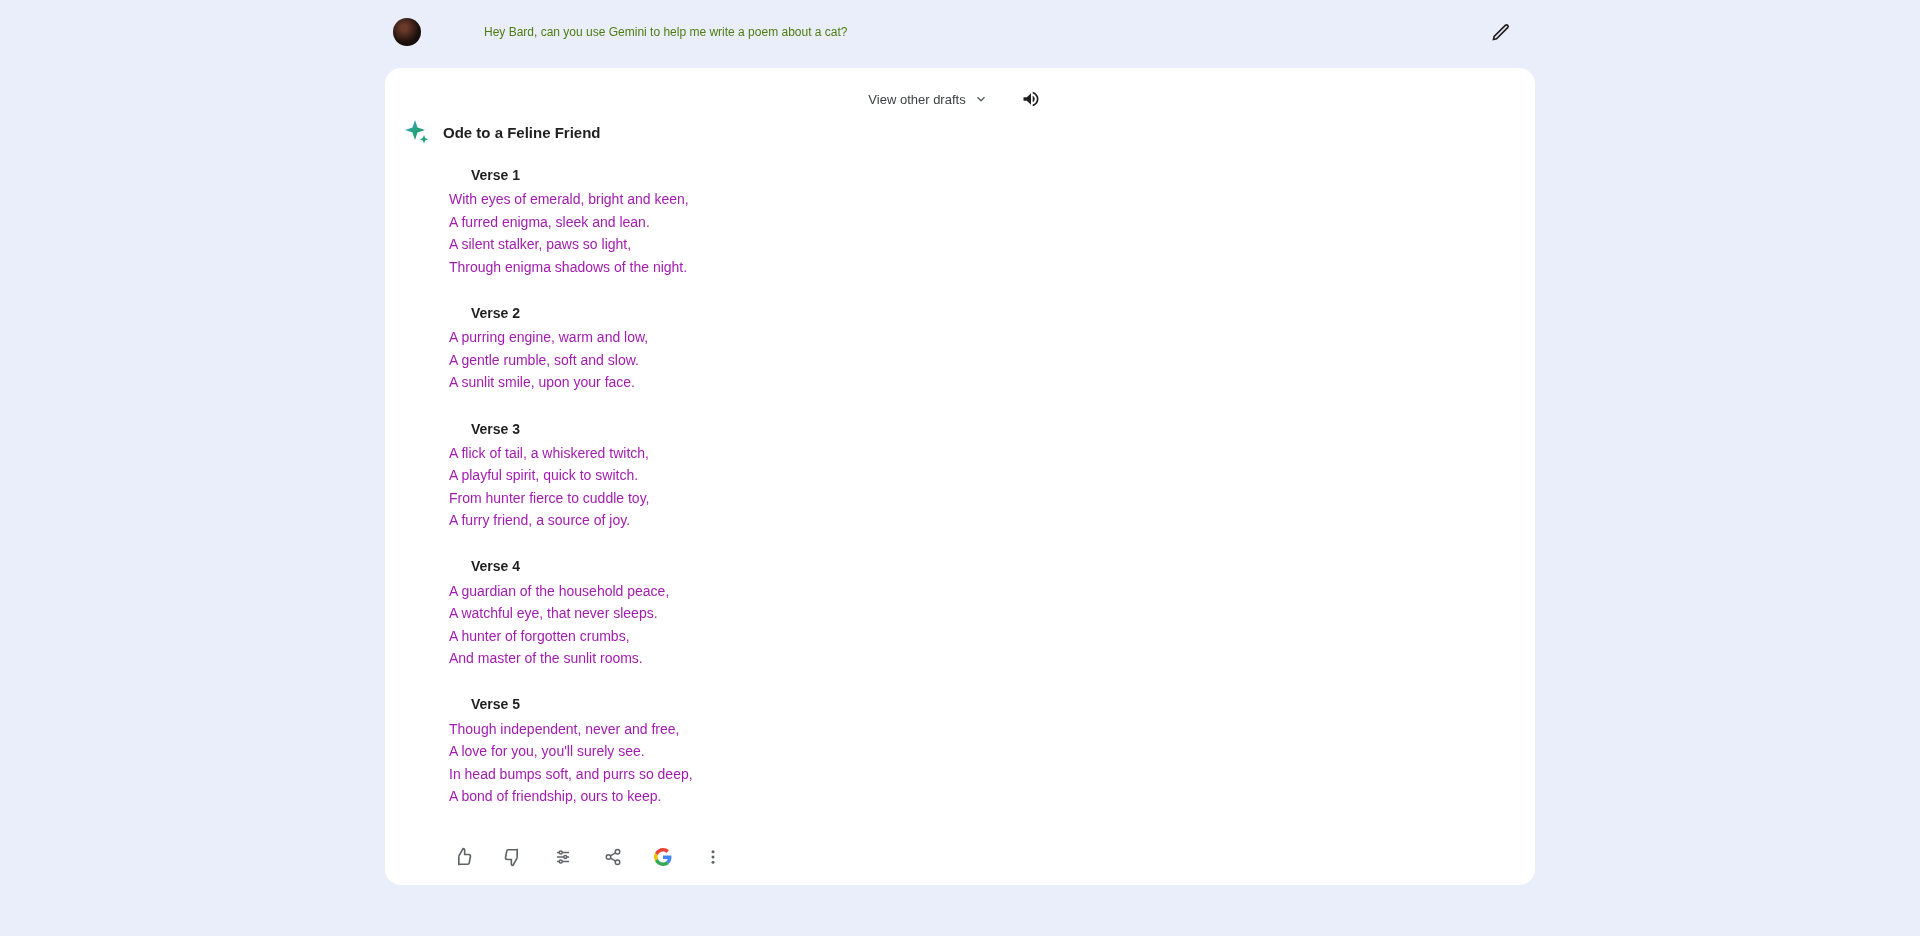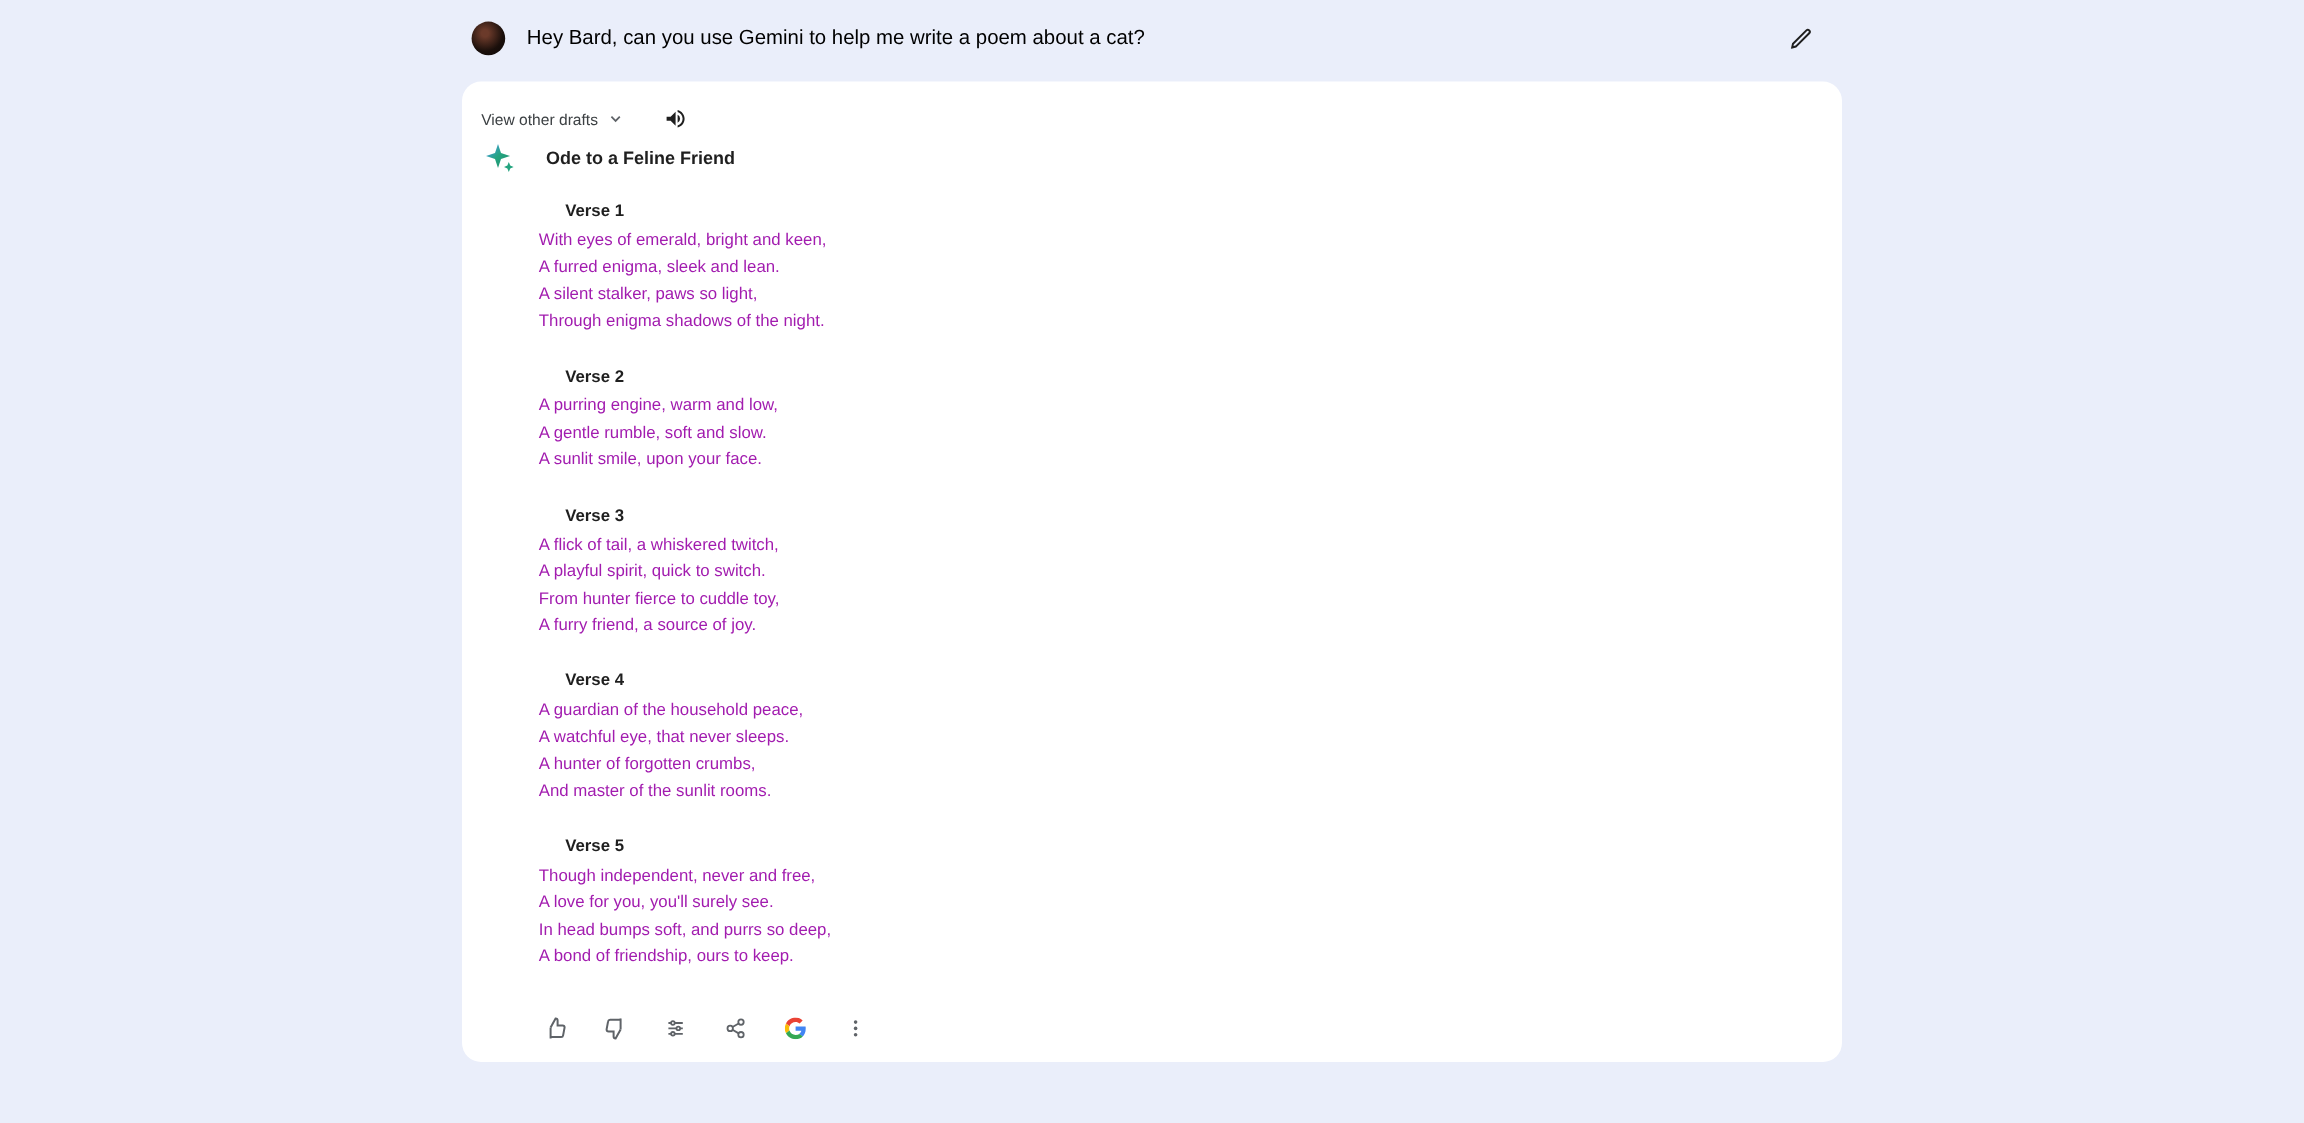--- a/index.html
+++ b/index.html
@@ -23,39 +23,40 @@
     }
     .avatar {
       width: 28px;
       height: 28px;
       border-radius: 50%;
       background: radial-gradient(circle at 40% 35%, #6b3a2a 12%, #1a0f0b 60%, #0b0706 100%);
       margin-right: 18px;
       flex-shrink: 0;
     }
     .prompt-text {
-      font-size: 17px;
-      color: #000000;
+      font-size: 12px;
+      color: #4d7c0f;
       flex: 1;
+      margin-left: 45px;
     }
     .edit-btn {
       width: 36px; height: 36px;
       display: flex; align-items: center; justify-content: center;
       border-radius: 50%;
       cursor: pointer;
     }
     .response-card {
       background: #ffffff;
       border-radius: 16px;
       padding: 14px 18px 14px 10px;
       position: relative;
     }
     .card-topbar {
       display: flex;
-      justify-content: flex-start;
+      justify-content: center;
       align-items: center;
       gap: 20px;
       height: 34px;
       padding-right: 2px;
     }
     .drafts-btn {
       display: flex;
       align-items: center;
       gap: 8px;
       font-size: 13px;
@@ -65,21 +66,21 @@
       border-radius: 6px;
     }
     .sound-btn {
       width: 34px; height: 34px;
       display: flex; align-items:center; justify-content:center;
       cursor: pointer; border-radius: 50%;
     }
     .title-row {
       display: flex;
       align-items: center;
-      gap: 24px;
+      gap: 12px;
       padding: 2px 0 18px 8px;
     }
     .sparkle {
       width: 28px; height: 28px;
       position: relative;
       flex-shrink: 0;
     }
     .poem-title {
       font-size: 15px;
       font-weight: 600;

